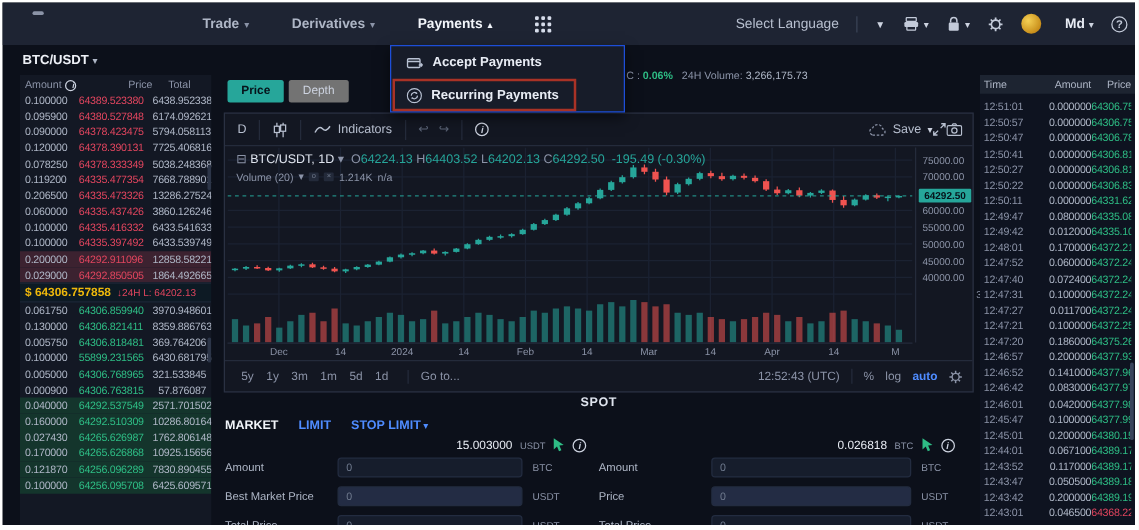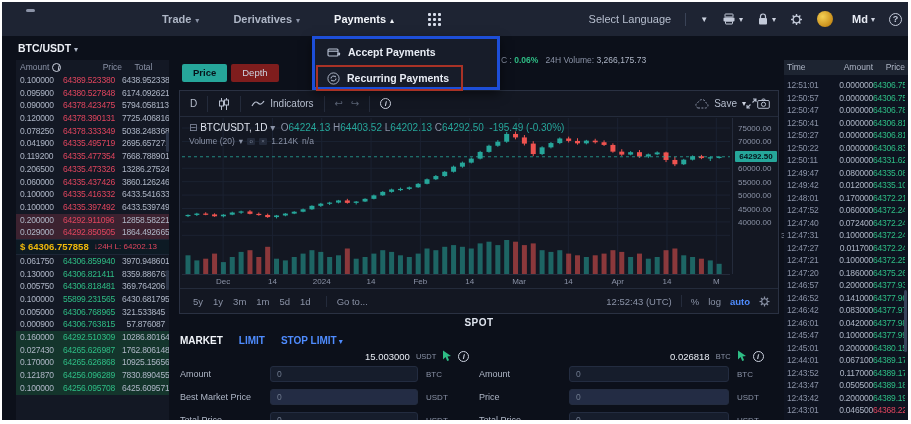--- a/index.html
+++ b/index.html
@@ -20,21 +20,21 @@
   .topright { position:absolute; right:6px; top:0; height:34px; display:flex; align-items:center; gap:14px; }
   .lang { color:#b7bfcf; font-size:11px; white-space:nowrap; }
   .vdiv { width:1px; height:13px; background:#3a4357; }
   .tiny-caret { color:#cdd3e0; font-size:8px; }
   .ticon { display:flex; align-items:center; gap:3px; color:#c3cad9; cursor:pointer; }
   .avatar { width:16px; height:16px; border-radius:50%; background:radial-gradient(circle at 35% 35%, #f4d054, #c98f1b 70%, #8a5f10); }
   .user { color:#e8ecf4; font-size:11px; font-weight:bold;padding-left:16px; }
   .help { width:13px; height:13px; border-radius:50%; border:1px solid #c3cad9; color:#c3cad9; font-size:9px; line-height:11px; text-align:center; font-weight:bold; }
 
   
-  .dropdown { position:absolute; left:310px; top:34px; width:188px; height:54px; background:#171c29; border:3px solid #1d4ed8; box-shadow:0 4px 10px rgba(0,0,0,.5); z-index:30; }
+  .dropdown { position:absolute; left:310px; top:34px; width:188px; height:54px; background:#171c29; border:1px solid #1d4ed8; box-shadow:0 4px 10px rgba(0,0,0,.5); z-index:30; }
   .menu-item { height:26px; display:flex; align-items:center; gap:7px; padding:0 12px; color:#e8ecf4; font-size:10.5px; font-weight:bold; cursor:pointer; }
   .menu-item svg { flex:0 0 auto; }
   .annotation { position:absolute; left:1px; top:26px; width:147px; height:26px; border:2px solid #a93226; z-index:40; pointer-events:none; }
 
   
   .pair { position:absolute; left:16px; top:40px; color:#eef1f7; font-size:10.5px; font-weight:bold; cursor:pointer; }
   .pair .caret { font-size:8px; color:#aeb6c6; margin-left:3px; }
   .tickerline { position:absolute; left:499px; top:53px; font-size:8.5px; color:#8b93a7; white-space:nowrap; }
   .tickerline b.up { color:#2ebd85; }
   .tickerline .tv { color:#aeb6c6; }
@@ -51,21 +51,21 @@
   .obrow.bid span:nth-child(2){ color:#2ebd85; }
   .obrow.ask.hl { background:#3c2230; }
   .obrow.bid.hl { background:#14352c; }
   .mid { height:16px; display:flex; align-items:center; gap:5px; padding:0 4px; background:#0d1a24; border-top:1px solid #1d2636; border-bottom:1px solid #1d2636; white-space:nowrap; }
   .mid .mp { color:#f0b90b; font-size:9.5px; font-weight:bold; }
   .mid .ml { color:#e0455e; font-size:8px; }
   .obthumb { position:absolute; right:0; width:3px; background:#2c3548; border-radius:2px; }
 
   
   .tabs { position:absolute; left:180px; top:62px; display:flex; gap:4px; }
-  .tab { height:18px; padding:0 11px; line-height:18px; font-size:9.5px; color:#cdd3e0; background:#7f1d1d; border-radius:2px; cursor:pointer; }
+  .tab { height:18px; padding:0 11px; line-height:18px; font-size:9.5px; color:#cdd3e0; background:#737373; border-radius:2px; cursor:pointer; }
   .tab.active { background:#26a69a; color:#06121a; font-weight:bold; }
 
   .chartbox { position:absolute; left:177px; top:88px; width:600px; height:224px; background:#131722; border:1px solid #2a3142; }
   .ct-toolbar { position:absolute; left:0; top:0; right:0; height:26px; border-bottom:1px solid #242b3b; display:flex; align-items:center; color:#b7bfcf; font-size:10px; }
   .tgroup { display:flex; align-items:center; gap:8px; padding:0 10px; height:16px; border-right:1px solid #242b3b; }
   .tgroup.noline { border-right:none; }
   .tbtn { cursor:pointer; display:flex; align-items:center; gap:5px; color:#b7bfcf; }
   .tbtn.dim { color:#5a6375; }
   .ct-right { margin-left:auto; display:flex; align-items:center; padding-right:8px; }
   .savebtn { display:flex; align-items:center; gap:5px; color:#b7bfcf; font-size:10px; cursor:pointer; }
@@ -234,25 +234,20 @@
             <span>0.120000</span>
             <span>64378.390131</span>
             <span>7725.406816</span>
           </div>
           <div class="obrow ask">
             <span>0.078250</span>
             <span>64378.333349</span>
             <span>5038.248368</span>
           </div>
           <div class="obrow ask">
-            <span>0.041900</span>
-            <span>64335.495719</span>
-            <span>2695.657271</span>
-          </div>
-          <div class="obrow ask">
             <span>0.119200</span>
             <span>64335.477354</span>
             <span>7668.788901</span>
           </div>
           <div class="obrow ask">
             <span>0.206500</span>
             <span>64335.473326</span>
             <span>13286.275242</span>
           </div>
           <div class="obrow ask">
@@ -308,20 +303,25 @@
           </div>
           <div class="obrow bid">
             <span>0.005000</span>
             <span>64306.768965</span>
             <span>321.533845</span>
           </div>
           <div class="obrow bid">
             <span>0.000900</span>
             <span>64306.763815</span>
             <span>57.876087</span>
+          </div>
+          <div class="obrow bid hl">
+            <span>0.040000</span>
+            <span>64292.537549</span>
+            <span>2571.701502</span>
           </div>
           <div class="obrow bid hl">
             <span>0.160000</span>
             <span>64292.510309</span>
             <span>10286.801649</span>
           </div>
           <div class="obrow bid hl">
             <span>0.027430</span>
             <span>64265.626987</span>
             <span>1762.806148</span>

